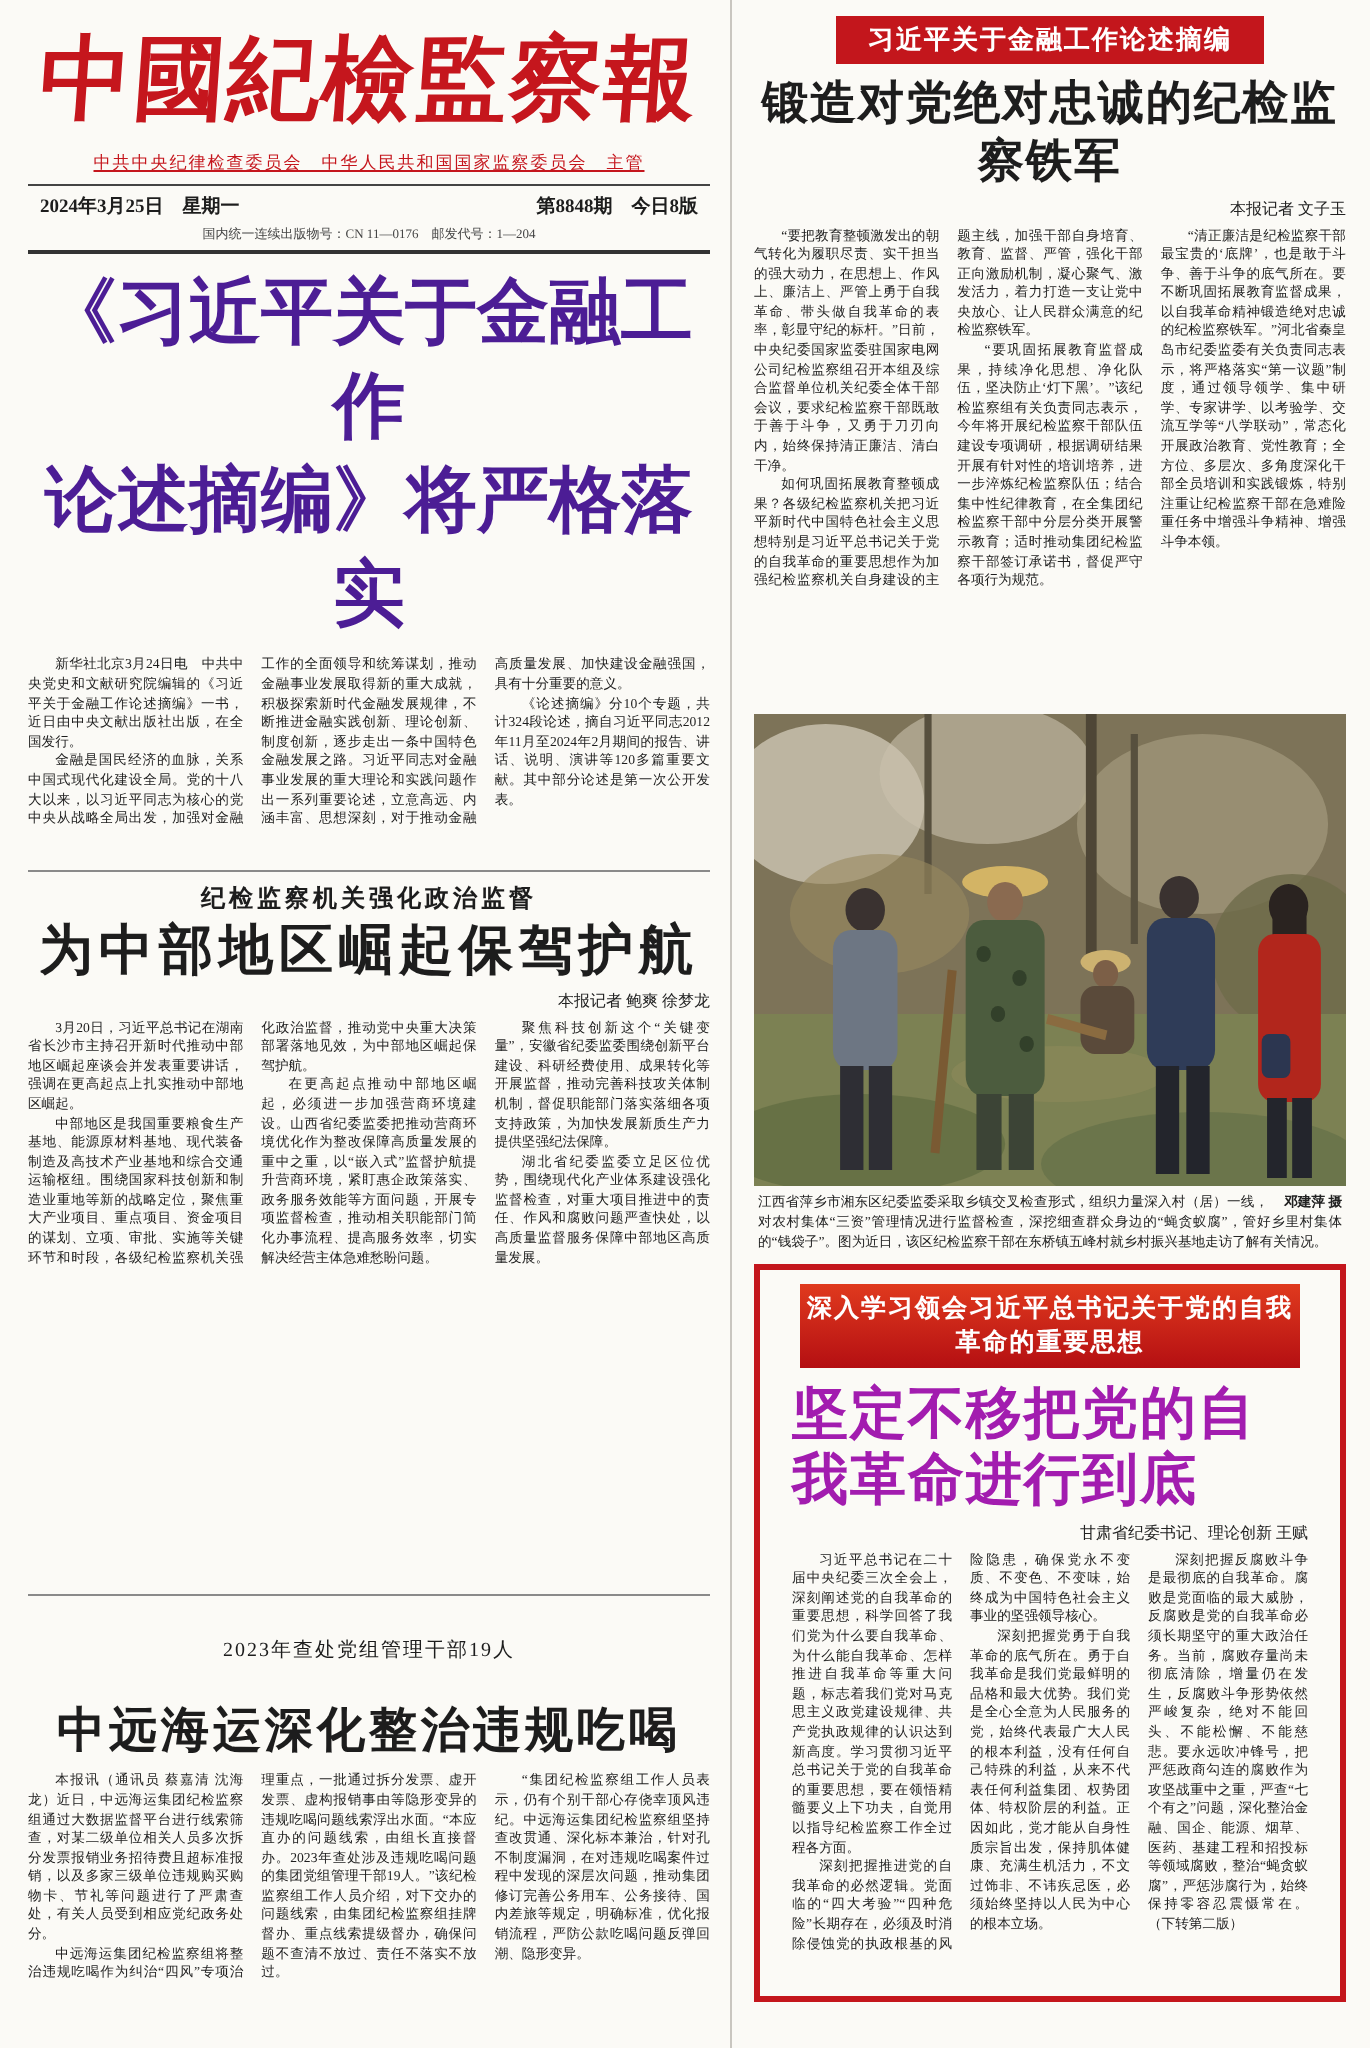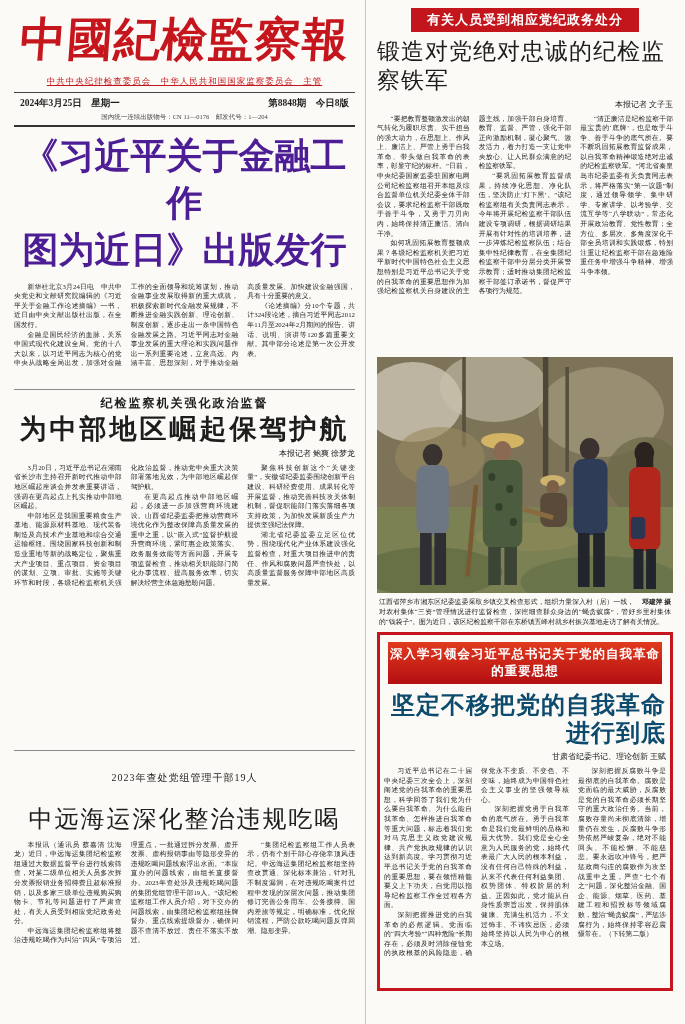--- a/index.html
+++ b/index.html
@@ -36,44 +36,44 @@
   .body3 p{margin:0;text-indent:2em;}
   .sec-div{border-top:1px solid #8a8a8a;margin:7px 0 5px;}
 
   
   .fin-title{
     font-family:"Liberation Sans","DejaVu Sans",sans-serif;
     font-weight:900;font-size:36px;line-height:1.3;text-align:center;
     letter-spacing:0px;color:#4c1d95;margin-top:6px;
   }
   .zb-title{font-weight:900;font-size:27px;letter-spacing:3px;text-align:center;line-height:1.15;}
-  .cos-title{font-weight:400;font-size:24px;letter-spacing:2px;text-align:center;line-height:1.2;}
+  .cos-title{font-weight:700;font-size:24px;letter-spacing:2px;text-align:center;line-height:1.2;}
 
   
   .tj-kicker{
     display:block;margin:6px auto 6px;width:max-content;max-width:100%;
     background:#c3161c;color:#fff;font-weight:bold;font-size:13px;
     letter-spacing:1px;padding:3px 16px;
   }
-  .tj-title{font-weight:400;font-size:23px;letter-spacing:1px;text-align:left;line-height:1.25;}
+  .tj-title{font-weight:700;font-size:23px;letter-spacing:1px;text-align:center;line-height:1.25;}
 
   .photo-wrap{margin-top:7px;}
   .photo-wrap svg{display:block;width:100%;height:236px;background:#8d8168;}
   .caption{font-size:6.8px;line-height:10px;text-align:justify;color:#222;margin:4px 2px 5px;
     font-family:"Liberation Serif",serif;}
   .caption .credit{float:right;padding-left:8px;font-weight:bold;}
 
-  .feature-box{border:3px solid #c4161c;padding:7px 4px 8px;margin-top:2px;background:#fbfaf6;}
+  .feature-box{border:3px solid #c4161c;padding:7px 16px 8px;margin-top:2px;background:#fbfaf6;}
   .feature-banner{
     background:linear-gradient(180deg,#e03a1e 0%,#b40f12 100%);
     color:#fff;font-weight:bold;font-size:12.5px;text-align:center;
     letter-spacing:1px;padding:4px 2px;margin:0 4px;
   }
-  .feature-title{color:#0c4a6e;font-weight:900;font-size:24px;letter-spacing:1px;
-    text-align:right;margin-top:7px;line-height:1.2;}
+  .feature-title{color:#a21caf;font-weight:900;font-size:28px;letter-spacing:1px;
+    text-align:left;margin-top:7px;line-height:1.2;}
 
   
   .page-footer{border-top:1.5px solid #222;margin:4px 10px 0;text-align:center;
     font-size:8.5px;font-weight:bold;padding:7px 0 8px;}
 </style>
 </head>
 <body>
 
 <div class="page">
   <div class="content">
@@ -87,21 +87,21 @@
           <span>2024年3月25日　星期一</span>
           <span>第8848期　今日8版</span>
         </div>
         <div class="m-pub">国内统一连续出版物号：CN 11—0176　邮发代号：1—204</div>
         <div class="m-rule"></div>
       </div>
 
       <div>
         <div class="fin-title">
           <div>《习近平关于金融工作</div>
-          <div>图为近日》出版发行</div>
+          <div>论述摘编》将严格落实</div>
         </div>
         <div class="body3" style="height:100px;margin-top:8px;">
           <p>新华社北京3月24日电　中共中央党史和文献研究院编辑的《习近平关于金融工作论述摘编》一书，近日由中央文献出版社出版，在全国发行。</p>
           <p>金融是国民经济的血脉，关系中国式现代化建设全局。党的十八大以来，以习近平同志为核心的党中央从战略全局出发，加强对金融工作的全面领导和统筹谋划，推动金融事业发展取得新的重大成就，积极探索新时代金融发展规律，不断推进金融实践创新、理论创新、制度创新，逐步走出一条中国特色金融发展之路。习近平同志对金融事业发展的重大理论和实践问题作出一系列重要论述，立意高远、内涵丰富、思想深刻，对于推动金融高质量发展、加快建设金融强国，具有十分重要的意义。</p>
           <p>《论述摘编》分10个专题，共计324段论述，摘自习近平同志2012年11月至2024年2月期间的报告、讲话、说明、演讲等120多篇重要文献。其中部分论述是第一次公开发表。</p>
         </div>
       </div>
 
       <div class="sec-div"></div>
 
@@ -128,21 +128,21 @@
           <p>中远海运集团纪检监察组将整治违规吃喝作为纠治“四风”专项治理重点，一批通过拆分发票、虚开发票、虚构报销事由等隐形变异的违规吃喝问题线索浮出水面。“本应直办的问题线索，由组长直接督办。2023年查处涉及违规吃喝问题的集团党组管理干部19人。”该纪检监察组工作人员介绍，对下交办的问题线索，由集团纪检监察组挂牌督办、重点线索提级督办，确保问题不查清不放过、责任不落实不放过。</p>
           <p>“集团纪检监察组工作人员表示，仍有个别干部心存侥幸顶风违纪。中远海运集团纪检监察组坚持查改贯通、深化标本兼治，针对孔不制度漏洞，在对违规吃喝案件过程中发现的深层次问题，推动集团修订完善公务用车、公务接待、国内差旅等规定，明确标准，优化报销流程，严防公款吃喝问题反弹回潮、隐形变异。</p>
         </div>
       </div>
 
     </div>
 
     <div class="half-right">
 
       <div>
-        <span class="tj-kicker">有关人员受到相应党纪政务处分</span>
+        <span class="tj-kicker">习近平关于金融工作论述摘编</span>
         <div class="tj-title">锻造对党绝对忠诚的纪检监察铁军</div>
         <div class="byline">本报记者 文子玉</div>
         <div class="body3" style="height:236px;">
           <p>“要把教育整顿激发出的朝气转化为履职尽责、实干担当的强大动力，在思想上、作风上、廉洁上、严管上勇于自我革命、带头做自我革命的表率，彰显守纪的标杆。”日前，中央纪委国家监委驻国家电网公司纪检监察组召开本组及综合监督单位机关纪委全体干部会议，要求纪检监察干部既敢于善于斗争，又勇于刀刃向内，始终保持清正廉洁、清白干净。</p>
           <p>如何巩固拓展教育整顿成果？各级纪检监察机关把习近平新时代中国特色社会主义思想特别是习近平总书记关于党的自我革命的重要思想作为加强纪检监察机关自身建设的主题主线，加强干部自身培育、教育、监督、严管，强化干部正向激励机制，凝心聚气、激发活力，着力打造一支让党中央放心、让人民群众满意的纪检监察铁军。</p>
           <p>“要巩固拓展教育监督成果，持续净化思想、净化队伍，坚决防止‘灯下黑’。”该纪检监察组有关负责同志表示，今年将开展纪检监察干部队伍建设专项调研，根据调研结果开展有针对性的培训培养，进一步淬炼纪检监察队伍；结合集中性纪律教育，在全集团纪检监察干部中分层分类开展警示教育；适时推动集团纪检监察干部签订承诺书，督促严守各项行为规范。</p>
           <p>“清正廉洁是纪检监察干部最宝贵的‘底牌’，也是敢于斗争、善于斗争的底气所在。要不断巩固拓展教育监督成果，以自我革命精神锻造绝对忠诚的纪检监察铁军。”河北省秦皇岛市纪委监委有关负责同志表示，将严格落实“第一议题”制度，通过领导领学、集中研学、专家讲学、以考验学、交流互学等“八学联动”，常态化开展政治教育、党性教育；全方位、多层次、多角度深化干部全员培训和实践锻炼，特别注重让纪检监察干部在急难险重任务中增强斗争精神、增强斗争本领。</p>
         </div>
       </div>
 

